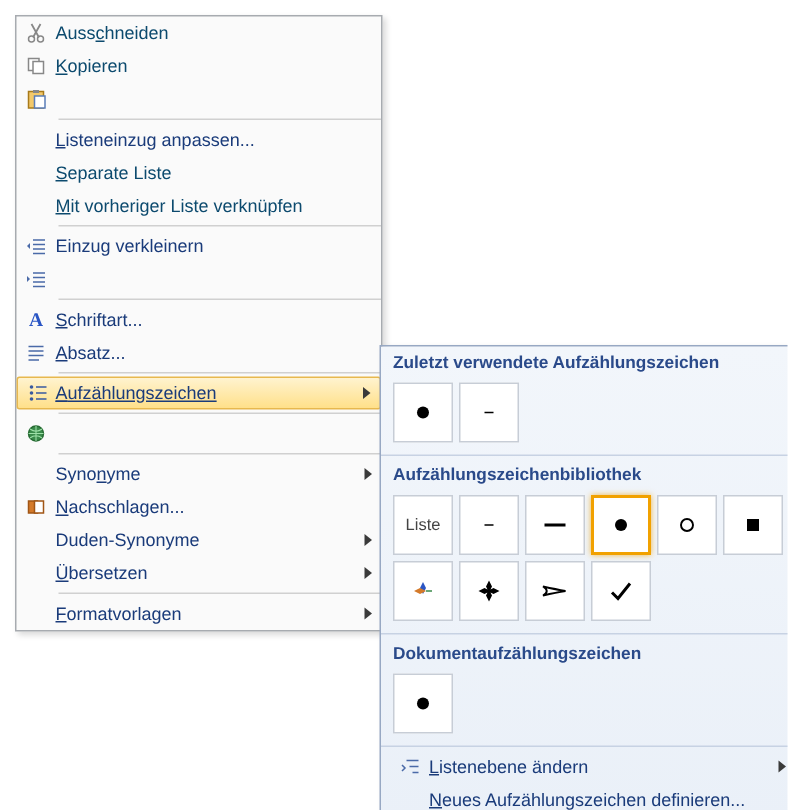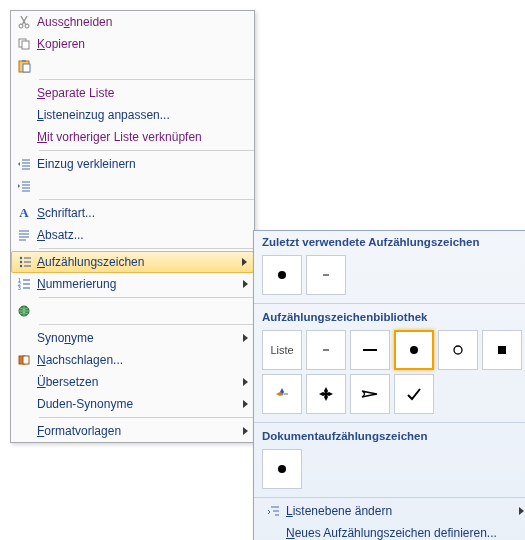--- a/index.html
+++ b/index.html
@@ -41,39 +41,40 @@
   align-items: center;
   justify-content: center;
   flex-shrink: 0;
 }
 .menu-label {
   flex: 1;
   white-space: nowrap;
 }
 .menu-label u { text-decoration: underline; }
 .disabled .menu-label {
-  color: #701a75;
+  color: #0c4a6e;
 }
 .menu-sep {
   height: 1px;
   background: #d0d0d0;
   margin: 2px 0 2px 28px;
 }
 .arrow {
   width: 0; height: 0;
   border-top: 4px solid transparent;
   border-bottom: 4px solid transparent;
   border-left: 5px solid #3a3a3a;
   margin-left: 4px;
 }
 .menu-item.highlight {
   background: linear-gradient(#fff3cf, #ffe08a);
   border: 1px solid #e7b84e;
   border-radius: 2px;
   height: 20px;
+  text-decoration: underline;
 }
 .menu-item.highlight .icon-col { width: 25px; }
 
 
 .sub-menu {
   left: 243px;
   top: 220px;
   width: 278px;
   background: linear-gradient(#f2f6fb, #eaf0f8);
   border: 1px solid #97a8c3;
@@ -161,28 +162,28 @@
       <svg width="14" height="14" viewBox="0 0 14 14">
             <rect x="2" y="2" width="10" height="11" fill="#f3c96b" stroke="#a77a1a"></rect>
             <rect x="5" y="1" width="4" height="2" fill="#888"></rect>
             <rect x="6" y="5" width="7" height="8" fill="#fff" stroke="#5a7db8"></rect>
           </svg>
     </span>
   </div>
 
   <div class="menu-sep"></div>
 
+  <div class="menu-item">
+    <span class="icon-col"></span>
+    <span class="menu-label"><u>L</u>isteneinzug anpassen...</span>
+  </div>
+
   <div class="menu-item disabled">
     <span class="icon-col"></span>
     <span class="menu-label"><u>S</u>eparate Liste</span>
-  </div>
-
-  <div class="menu-item">
-    <span class="icon-col"></span>
-    <span class="menu-label"><u>L</u>isteneinzug anpassen...</span>
   </div>
 
   <div class="menu-item disabled">
     <span class="icon-col"></span>
     <span class="menu-label"><u>M</u>it vorheriger Liste verknüpfen</span>
   </div>
 
   <div class="menu-sep"></div>
 
   <div class="menu-item">
@@ -230,32 +231,20 @@
             <circle cx="3" cy="3" r="1.2" fill="#3a5aa0"></circle>
             <circle cx="3" cy="7" r="1.2" fill="#3a5aa0"></circle>
             <circle cx="3" cy="11" r="1.2" fill="#3a5aa0"></circle>
             <path d="M6 3h7M6 7h7M6 11h7" stroke="#3a5aa0"></path>
           </svg>
     </span>
     <span class="menu-label"><u>A</u>ufzählungszeichen</span>
     <span class="arrow"></span>
   </div>
 
-  <div class="menu-item">
-    <span class="icon-col">
-      <svg width="14" height="14" viewBox="0 0 14 14">
-            <text x="1" y="5" font-size="5" fill="#3a5aa0">1</text>
-            <text x="1" y="9" font-size="5" fill="#3a5aa0">2</text>
-            <text x="1" y="13" font-size="5" fill="#3a5aa0">3</text>
-            <path d="M6 3h7M6 7h7M6 11h7" stroke="#3a5aa0"></path>
-          </svg>
-    </span>
-    <span class="menu-label"><u>N</u>ummerierung</span>
-    <span class="arrow"></span>
-  </div>
 
   <div class="menu-sep"></div>
 
   <div class="menu-item">
     <span class="icon-col">
       <svg width="14" height="14" viewBox="0 0 14 14">
             <circle cx="7" cy="7" r="5" fill="#3a8a4a" stroke="#256a32"></circle>
             <path d="M2 7h10M7 2v10M3 4q4 3 8 0M3 10q4 -3 8 0" stroke="#9ee0a8" fill="none" stroke-width="0.7"></path>
           </svg>
     </span>
@@ -274,27 +263,27 @@
       <svg width="14" height="14" viewBox="0 0 14 14">
             <rect x="2" y="3" width="6" height="8" fill="#d47a2a" stroke="#a05515"></rect>
             <rect x="6" y="3" width="6" height="8" fill="#fff" stroke="#a05515"></rect>
           </svg>
     </span>
     <span class="menu-label"><u>N</u>achschlagen...</span>
   </div>
 
   <div class="menu-item">
     <span class="icon-col"></span>
+    <span class="menu-label">Duden-Synonyme</span>
+    <span class="arrow"></span>
+  </div>
+
+  <div class="menu-item">
+    <span class="icon-col"></span>
     <span class="menu-label"><u>Ü</u>bersetzen</span>
-    <span class="arrow"></span>
-  </div>
-
-  <div class="menu-item">
-    <span class="icon-col"></span>
-    <span class="menu-label">Duden-Synonyme</span>
     <span class="arrow"></span>
   </div>
 
   <div class="menu-sep"></div>
 
   <div class="menu-item">
     <span class="icon-col"></span>
     <span class="menu-label"><u>F</u>ormatvorlagen</span>
     <span class="arrow"></span>
   </div>

